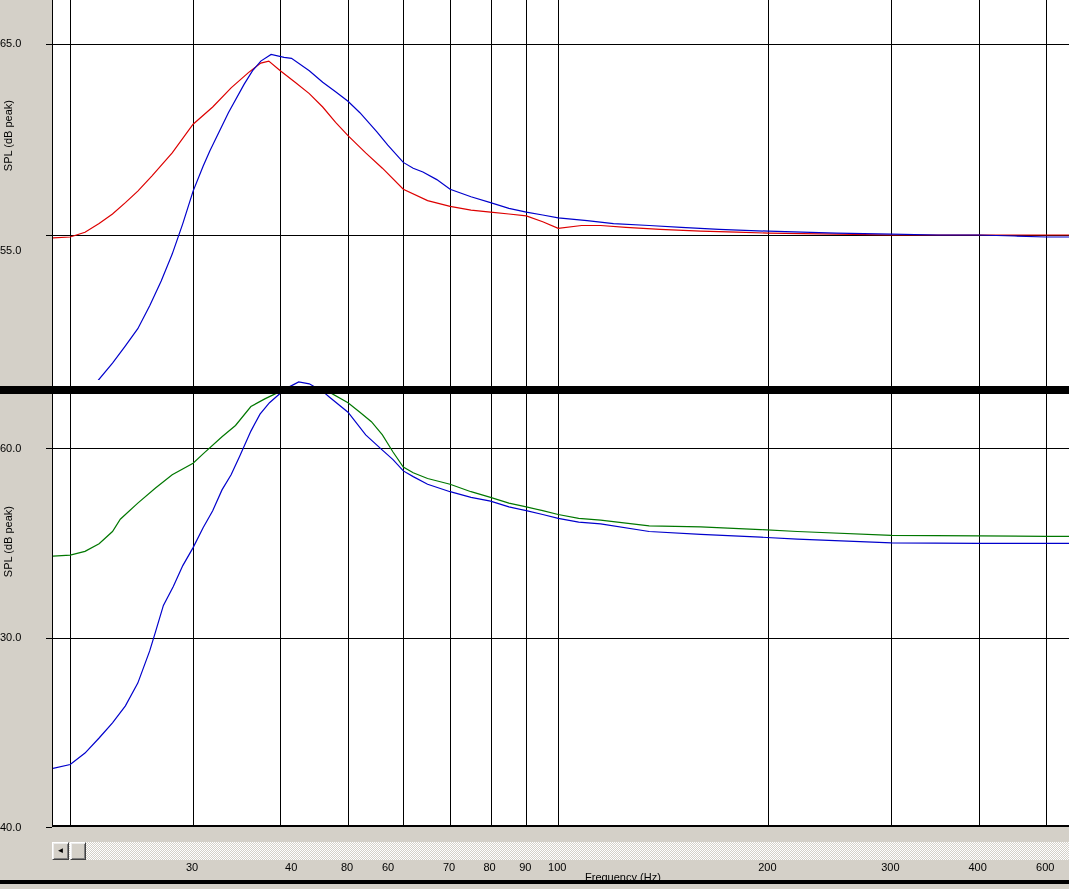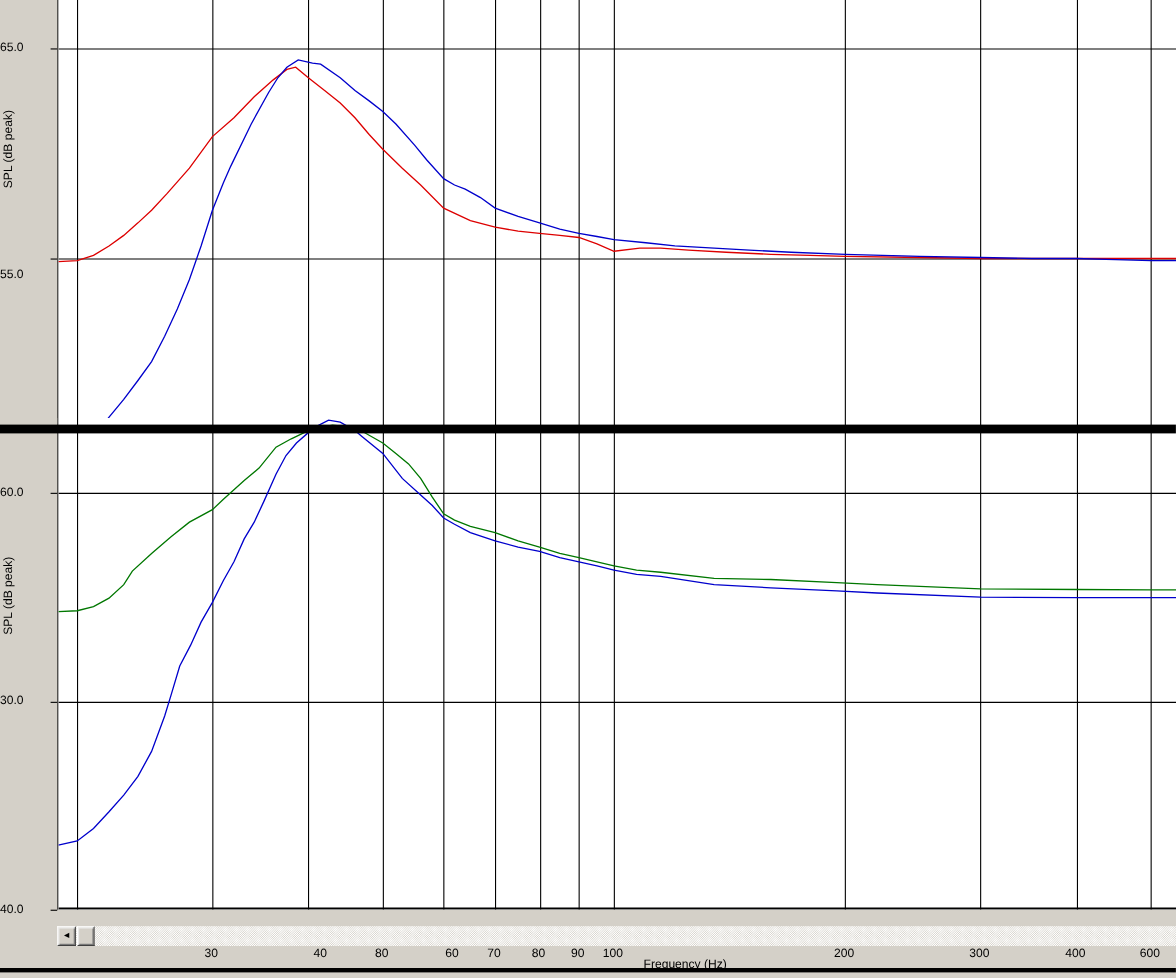--- a/index.html
+++ b/index.html
@@ -114,21 +114,21 @@
     <div class="sb-thumb"></div>
   </div>
 
   <div class="bottom-band" id="bottom-band">
     <span class="freq-label">Frequency (Hz)</span>
     <div class="bottom-line"></div>
   <div class="xtick-label" style="left: 69.1548px; margin-top: 30px;">20</div>
       <div class="xtick-label" style="left: 192.111px; text-align: center;">30</div>
       <div class="xtick-label" style="left: 279.35px; text-align: right;">40</div>
       <div class="xtick-label" style="left: 347.017px;">80</div>
-      <div class="xtick-label" style="left: 411px;">60</div>
+      <div class="xtick-label" style="left: 388px;">60</div>
       <div class="xtick-label" style="left: 449.051px;">70</div>
       <div class="xtick-label" style="left: 489.544px;">80</div>
       <div class="xtick-label" style="left: 525.262px;">90</div>
       <div class="xtick-label" style="left: 557.212px;">100</div>
       <div class="xtick-label" style="left: 767.407px; text-align: center;">200</div>
       <div class="xtick-label" style="left: 890.363px;">300</div>
       <div class="xtick-label" style="left: 977.601px;">400</div>
       <div class="xtick-label" style="left: 1045.27px;">600</div>
     </div>
 

